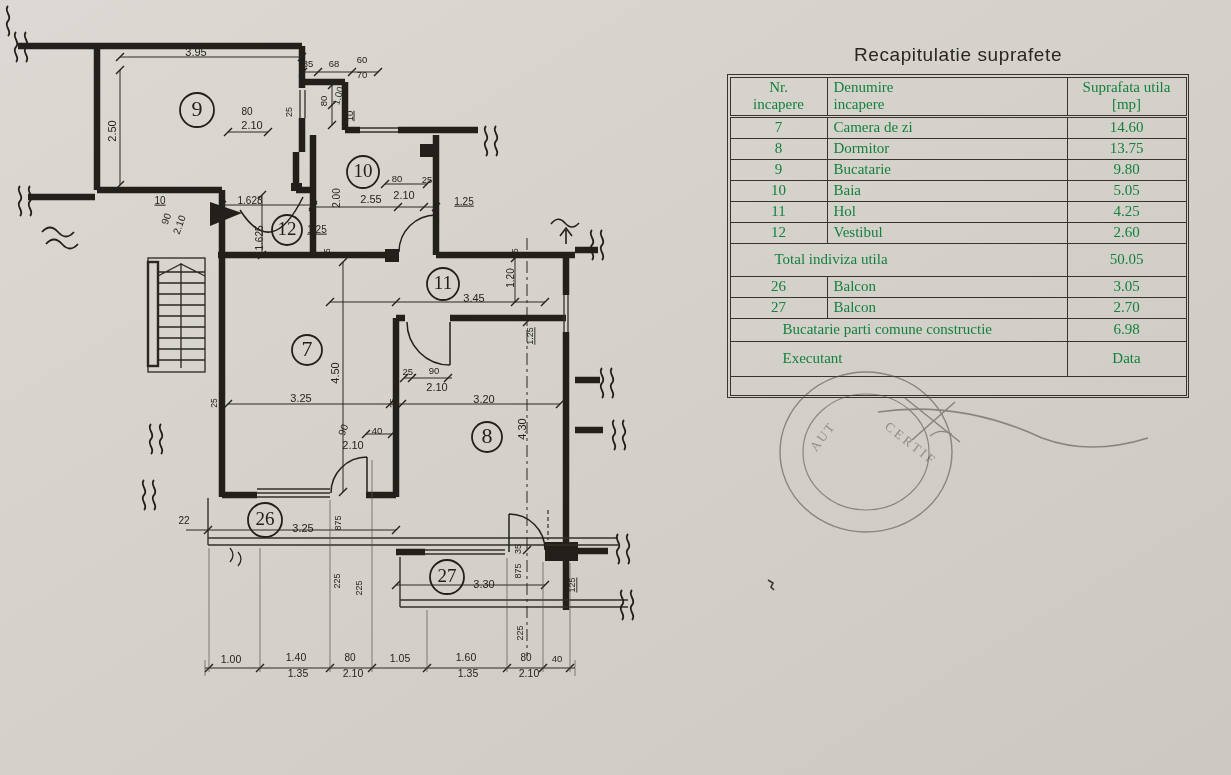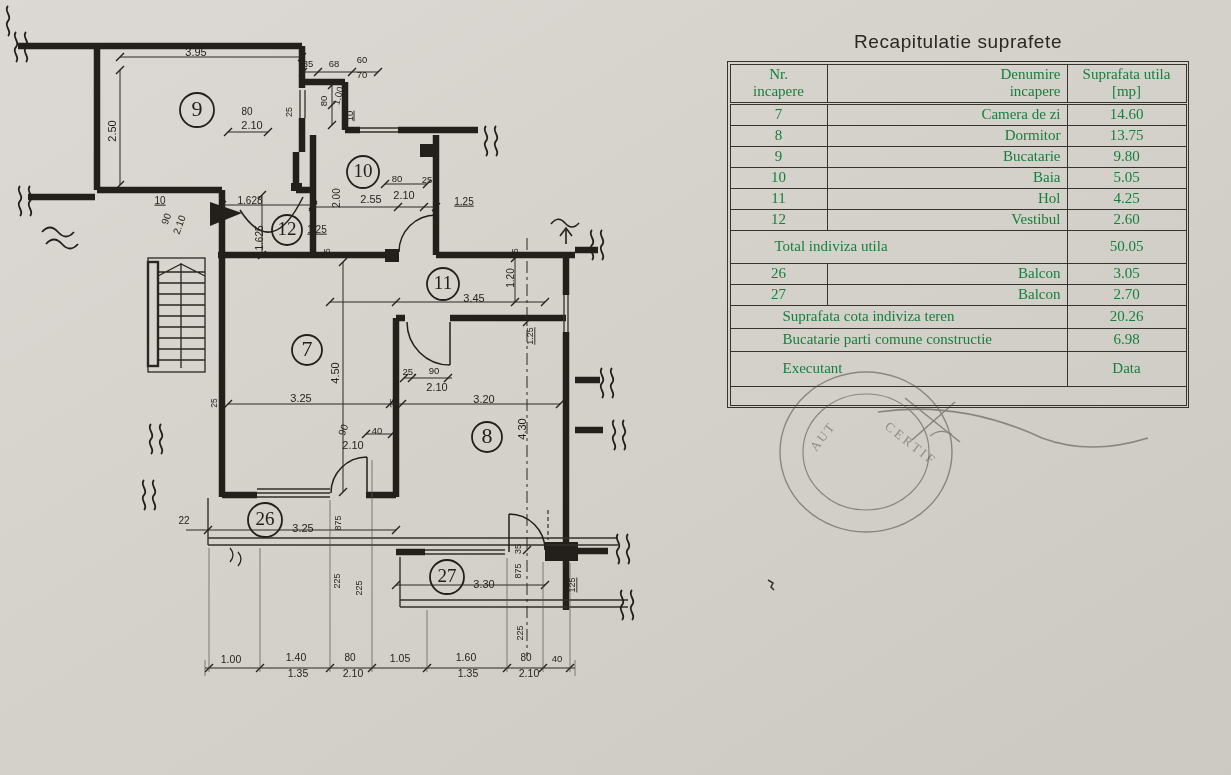--- a/index.html
+++ b/index.html
@@ -9,30 +9,30 @@
     font-family:"Liberation Sans",sans-serif;
   }
   #plan-svg{position:absolute;left:0;top:0;}
   #stamp-svg{position:absolute;left:0;top:0;pointer-events:none;z-index:5;}
   #recap{
     position:absolute;left:727px;top:28px;width:462px;z-index:2;
     color:#1c1a17;font-family:"Liberation Serif",serif;
   }
   #recap .title{
     text-align:center;font-family:"Liberation Sans",sans-serif;
-    font-size:19px;letter-spacing:.6px;color:#2a2722;margin:3px 0 8px 0;font-weight:400;
+    font-size:19px;letter-spacing:.6px;color:#2a2722;margin:16px 0 8px 0;font-weight:400;
   }
   .tblwrap{border:1.5px solid #37342e;padding:1.5px;}
   table.recap{width:100%;border-collapse:collapse;font-size:15px;color:#15803d;}
   table.recap td{border:1px solid #37342e;padding:0 6px;line-height:1.12;vertical-align:middle;}
   table.recap thead td{text-align:center;border-bottom:3px double #37342e;height:37px;}
   table.recap td.nr{width:84px;text-align:center;}
   table.recap td.val{width:106px;text-align:center;}
   table.recap tr.data td{height:20px;}
-  table.recap td.name{text-align:right;margin-top:22px;}
+  table.recap td.name{text-align:left;margin-top:22px;}
   table.recap tr.sumrow td{height:32px;}
   table.recap td.noleft{border-left:none;}
   table.recap td.sumlabel{padding-left:44px;border-left:1px solid #37342e;}
   table.recap tr.trow td{height:22px;}
   table.recap td.ind{padding-left:52px;}
   table.recap tr.exec td{height:34px;}
   table.recap tr.emptyrow td{height:18px;}
   .hdr2{display:block;}
 </style>
 </head>
@@ -324,24 +324,20 @@
             <td class="val">3.05</td>
           </tr>
           <tr class="data">
             <td class="nr">27</td>
             <td class="name">Balcon</td>
             <td class="val">2.70</td>
           </tr>
         </tbody>
       <tbody>
         <tr class="trow">
-          <td class="ind" colspan="2">Suprafata cota indiviza teren</td>
-          <td class="val">20.26</td>
-        </tr>
-        <tr class="trow">
           <td class="ind" colspan="2">Bucatarie parti comune constructie</td>
           <td class="val">6.98</td>
         </tr>
         <tr class="exec">
           <td class="ind" colspan="2">Executant</td>
           <td class="val noleft">Data</td>
         </tr>
         <tr class="emptyrow">
           <td colspan="3"></td>
         </tr>

